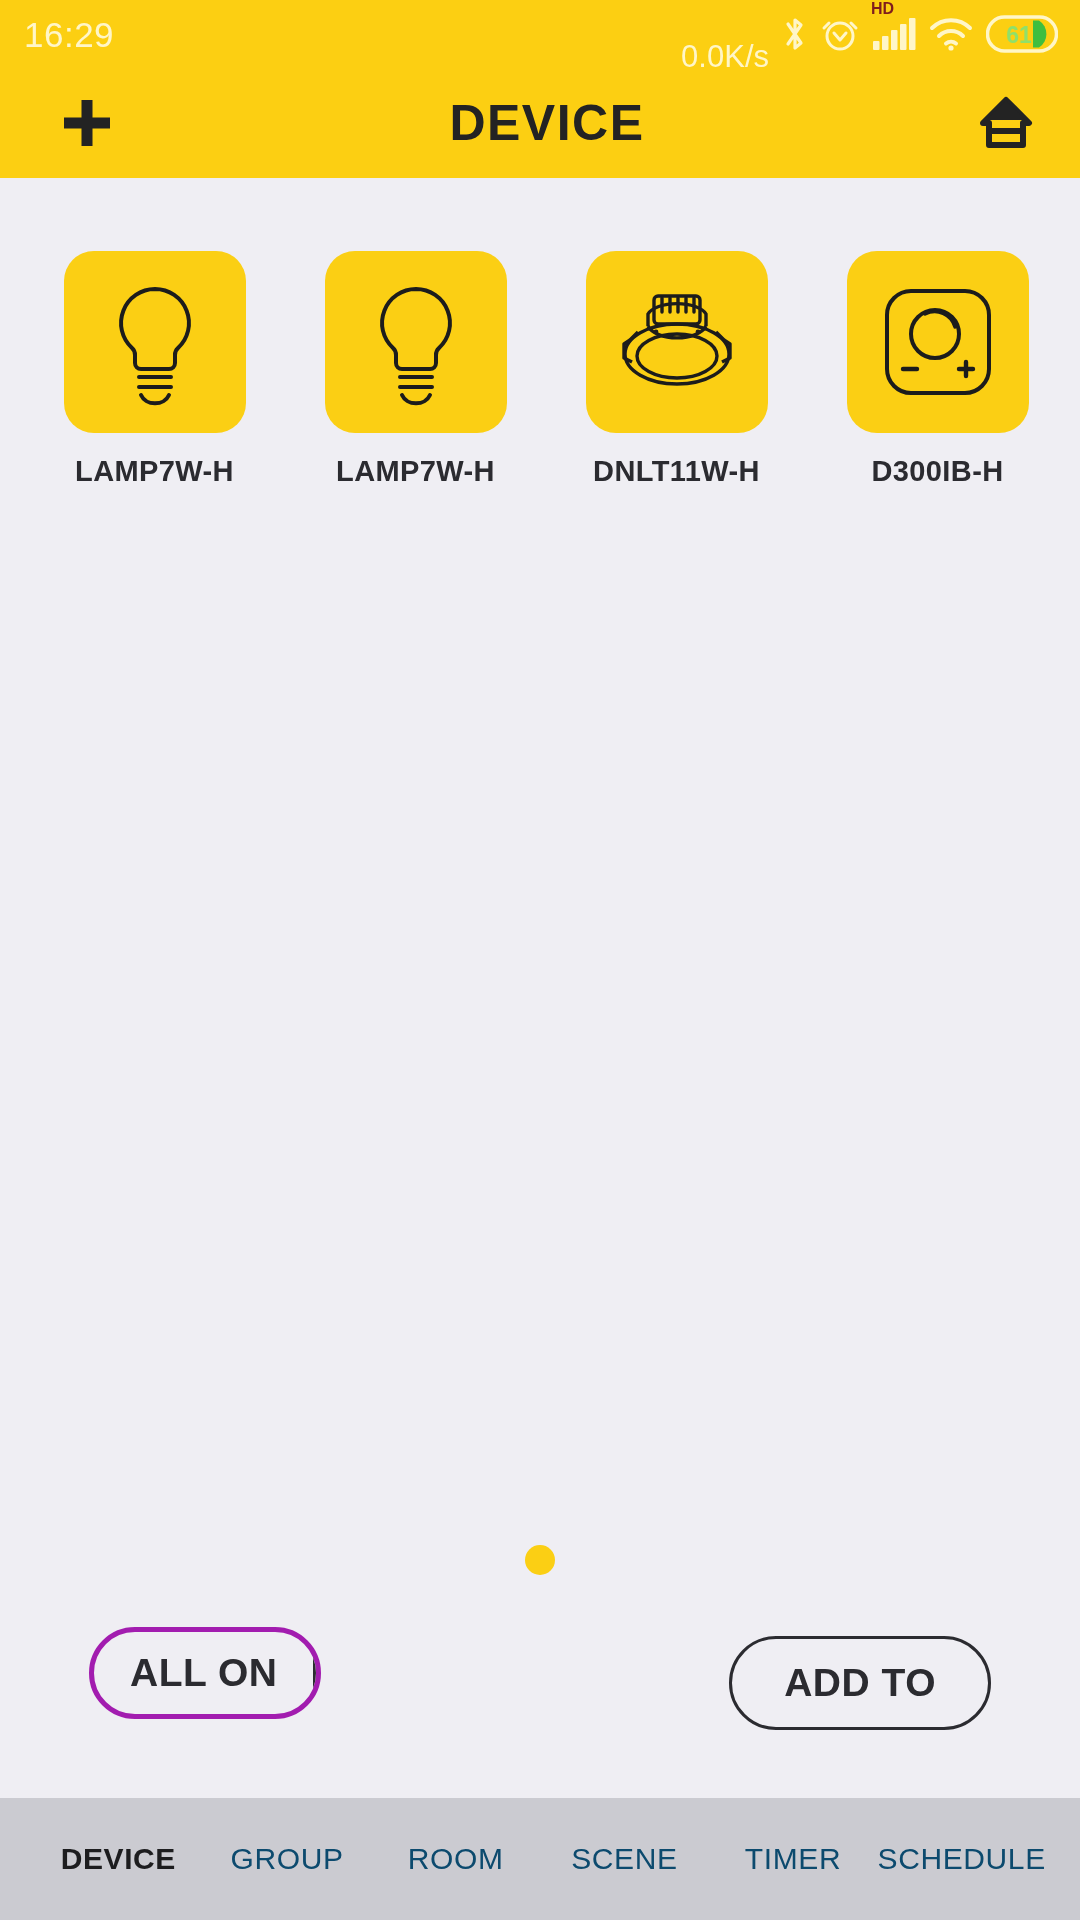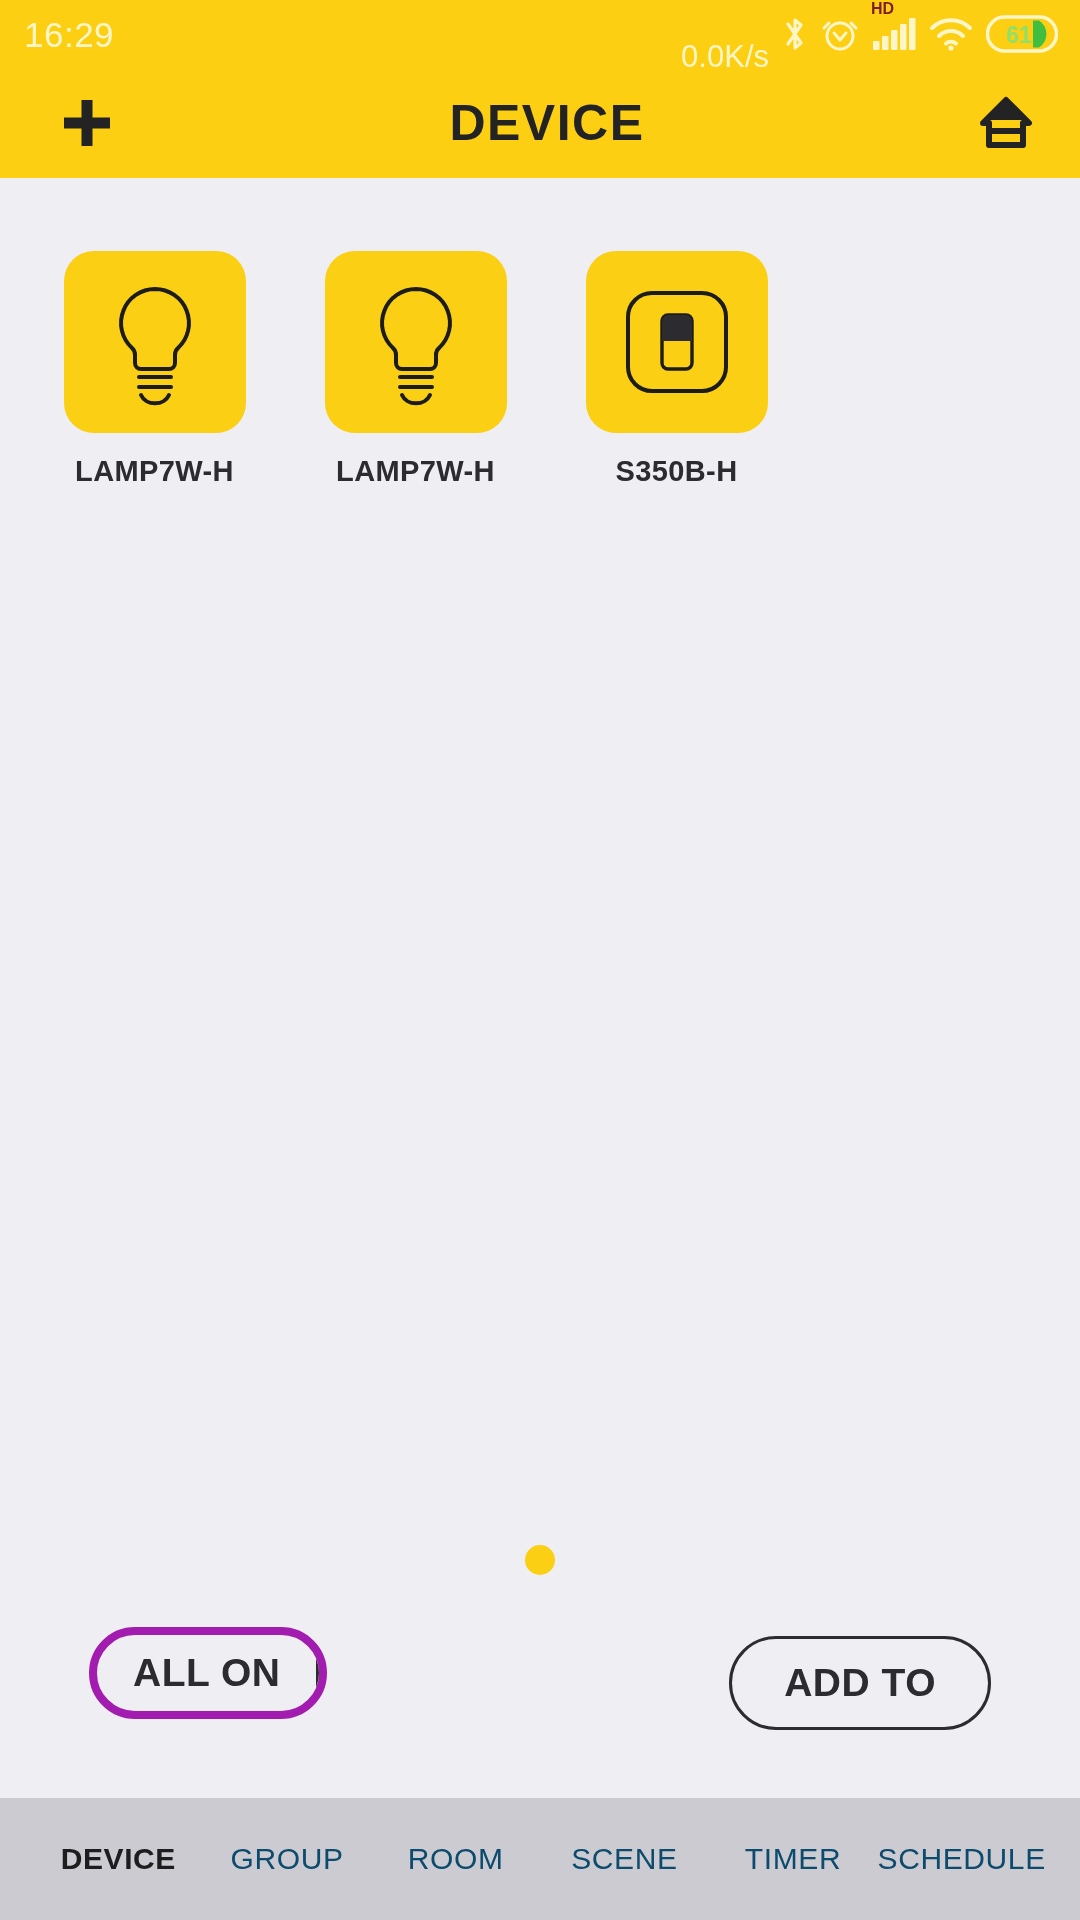--- a/index.html
+++ b/index.html
@@ -50,21 +50,21 @@
 
   
   .pager { display:flex; justify-content:center; align-items:center; gap:14px; margin-bottom:40px; }
   .dot { width:30px; height:30px; border-radius:50%; background:#FBCF14; }
 
   .actions {
     display:flex; align-items:center; justify-content:space-between;
     padding:0 89px 0 89px; margin-bottom:68px;
   }
   .segmented {
-    display:flex; border:8px solid #a21caf; border-radius:60px;
+    display:flex; border:5px solid #a21caf; border-radius:60px;
     overflow:hidden; height:92px; background:#EFEEF3;
   }
   .seg-btn {
     display:flex; align-items:center; justify-content:center;
     font-size:39px; font-weight:bold; color:#2B2B30; letter-spacing:0.5px;
     padding:0 36px; cursor:pointer; background:transparent;
   }
   .seg-div { width:3px; background:#2B2B30; }
   .pill {
     display:flex; align-items:center; justify-content:center;
@@ -171,32 +171,52 @@
         <div class="tile-icon">
           <svg width="120" height="130" viewBox="0 0 120 130">
             <path d="M60 12 A34 34 0 0 1 83 71 A9 9 0 0 0 80 78 L80 86 A6 6 0 0 1 74 92 L46 92 A6 6 0 0 1 40 86 L40 78 A9 9 0 0 0 37 71 A34 34 0 0 1 60 12 Z" fill="none" stroke="#1C1C1C" stroke-width="4"></path>
             <path d="M44 100 L76 100 M44 110 L76 110" stroke="#1C1C1C" stroke-width="4" stroke-linecap="round"></path>
             <path d="M46 118 A15 13 0 0 0 74 118" fill="none" stroke="#1C1C1C" stroke-width="4" stroke-linecap="round"></path>
           </svg>
         </div>
         <div class="tile-label">LAMP7W-H</div>
       </div>
 
-
+      <div class="tile">
+        <div class="tile-icon">
+          <svg width="138" height="120" viewBox="0 0 138 120">
+            <rect x="46" y="14" width="46" height="28" rx="4" fill="none" stroke="#1C1C1C" stroke-width="3.4"></rect>
+            <path d="M54 16 L54 30 M62 16 L62 30 M70 16 L70 30 M78 16 L78 30 M86 16 L86 30" stroke="#1C1C1C" stroke-width="3.4" stroke-linecap="round"></path>
+            <path d="M40 44 A30 16 0 0 0 98 44" fill="none" stroke="#1C1C1C" stroke-width="3.4"></path>
+            <path d="M40 44 L40 32 A30 14 0 0 1 98 32 L98 44" fill="none" stroke="#1C1C1C" stroke-width="3.4"></path>
+            <ellipse cx="69" cy="72" rx="52" ry="30" fill="none" stroke="#1C1C1C" stroke-width="3.4"></ellipse>
+            <ellipse cx="69" cy="74" rx="40" ry="22" fill="none" stroke="#1C1C1C" stroke-width="3.4"></ellipse>
+            <path d="M22 58 L16 62 L16 76 L24 80" fill="none" stroke="#1C1C1C" stroke-width="3.4" stroke-linejoin="round"></path>
+            <path d="M116 58 L122 62 L122 76 L114 80" fill="none" stroke="#1C1C1C" stroke-width="3.4" stroke-linejoin="round"></path>
+            <path d="M30 50 L22 58 M108 50 L116 58" stroke="#1C1C1C" stroke-width="3.4"></path>
+            <circle cx="48" cy="50" r="2.4" fill="#1C1C1C"></circle>
+            <circle cx="90" cy="50" r="2.4" fill="#1C1C1C"></circle>
+          </svg>
+        </div>
+        <div class="tile-label">DNLT11W-H</div>
+      </div>
 
       <div class="tile">
         <div class="tile-icon">
           <svg width="122" height="122" viewBox="0 0 122 122">
-            <rect x="12" y="12" width="98" height="98" rx="24" fill="none" stroke="#1C1C1C" stroke-width="4"></rect>
-            <rect x="46" y="34" width="30" height="54" rx="6" fill="none" stroke="#1C1C1C" stroke-width="3.4"></rect>
-            <path d="M46 40 A6 6 0 0 1 52 34 L70 34 A6 6 0 0 1 76 40 L76 60 L46 60 Z" fill="#2B2B30"></path>
-          </svg>
-        </div>
-        <div class="tile-label">S350B-H</div>
-      </div>
+            <rect x="10" y="10" width="102" height="102" rx="24" fill="none" stroke="#1C1C1C" stroke-width="4"></rect>
+            <circle cx="58" cy="53" r="24" fill="none" stroke="#1C1C1C" stroke-width="4"></circle>
+            <path d="M48 33 A21 21 0 0 1 78 46" fill="none" stroke="#1C1C1C" stroke-width="3.4" stroke-linecap="round"></path>
+            <path d="M26 88 L40 88" stroke="#1C1C1C" stroke-width="4.4" stroke-linecap="round"></path>
+            <path d="M82 88 L96 88 M89 81 L89 95" stroke="#1C1C1C" stroke-width="4.4" stroke-linecap="round"></path>
+          </svg>
+        </div>
+        <div class="tile-label">D300IB-H</div>
+      </div>
+
 
     </div>
 
     <div style="flex:1 1 auto;"></div>
 
     <div class="pager">
       <span class="dot"></span>
     </div>
 
     <div class="actions">

